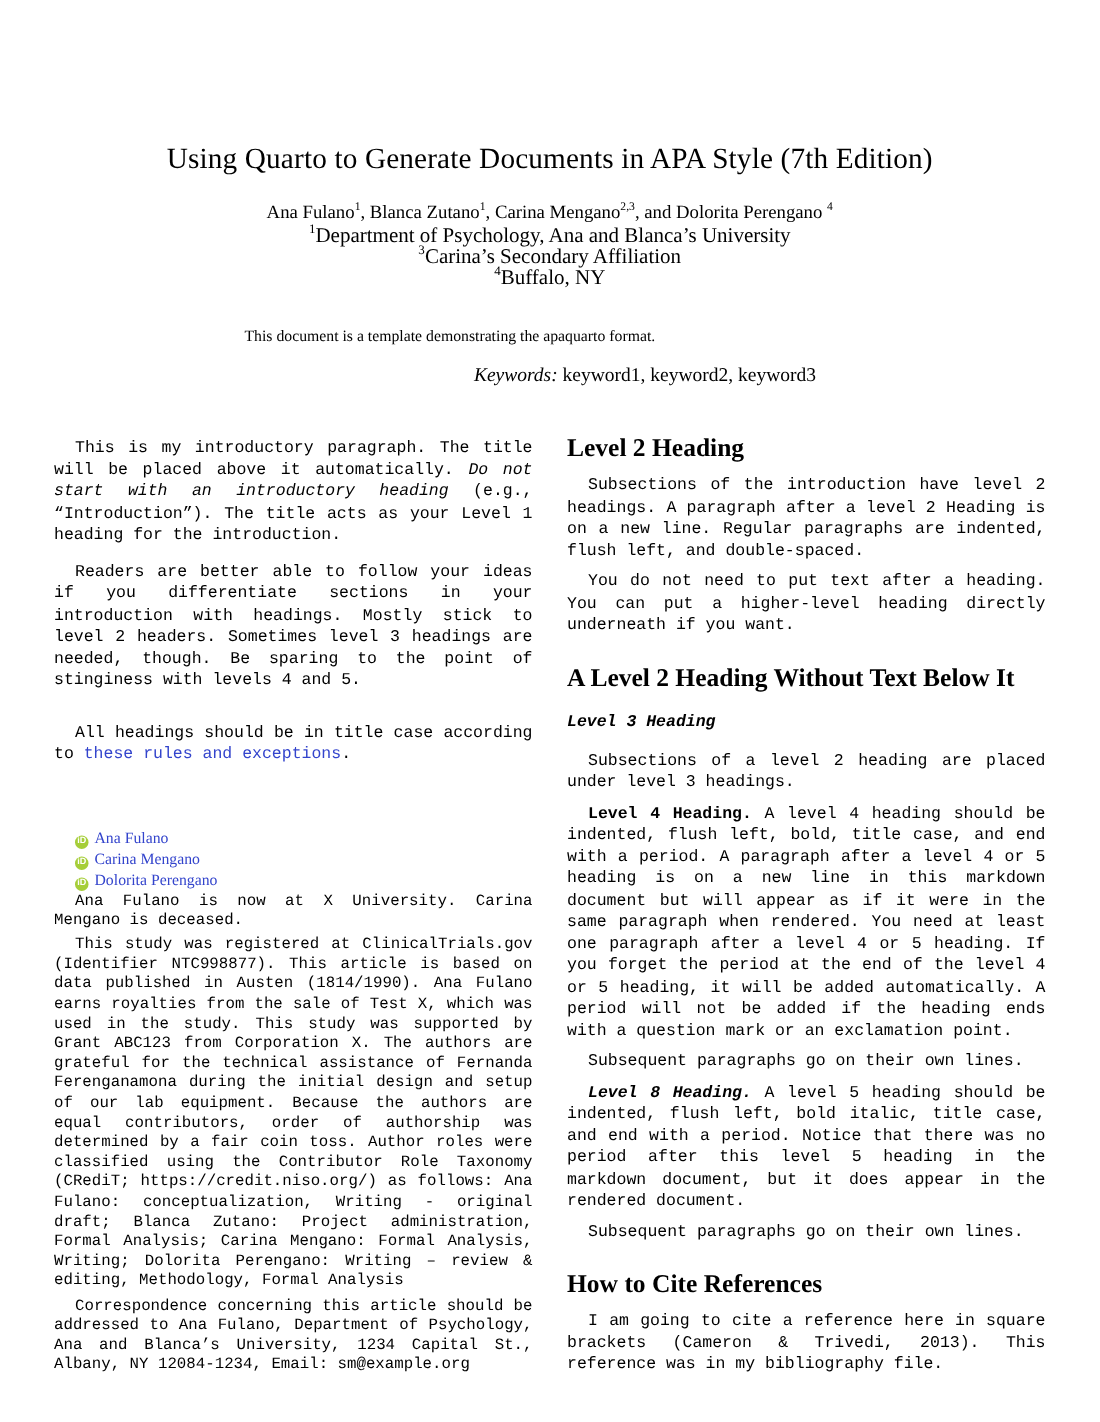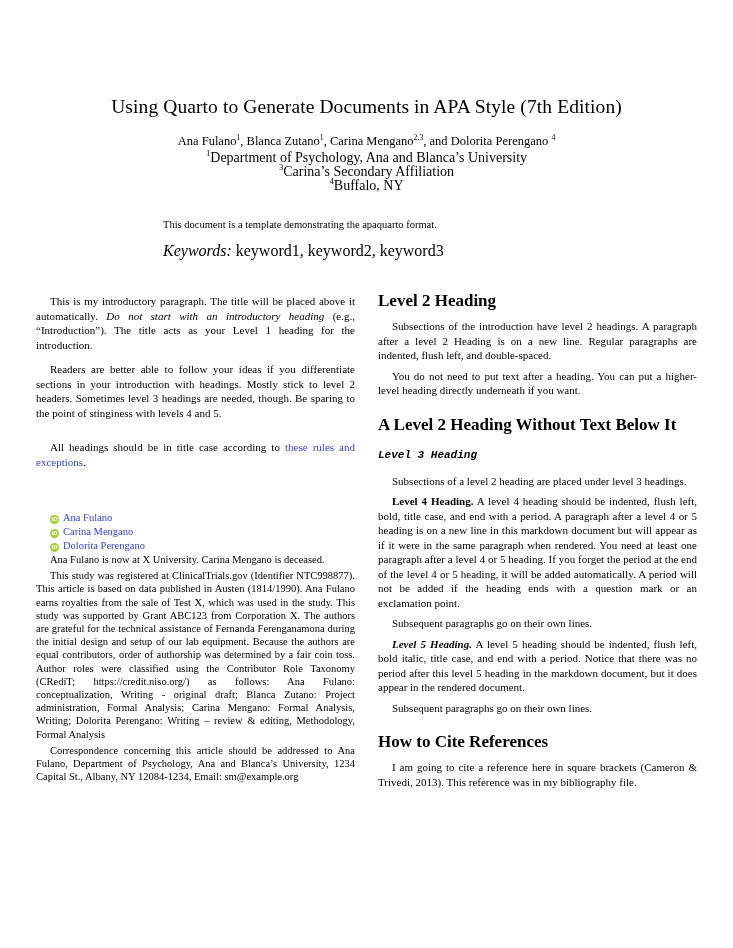--- a/index.html
+++ b/index.html
@@ -9,26 +9,26 @@
     font-family:"Liberation Serif", serif; color:#000;
     padding:96px 36px 0 36px; position:relative;
   }
   
   .title { text-align:center; font-size:19.5px; font-weight:400; letter-spacing:.1px; }
   .authors { text-align:center; font-size:12.5px; margin-top:16px; }
   .affiliations { text-align:center; font-size:14px; line-height:14px; margin-top:2px; }
   sup { font-size:.62em; vertical-align:super; line-height:0; }
   
   .abstract { font-size:10.5px; margin:26px 0 0 127px; }
-  .keywords { font-size:16px; margin:12px 0 0 127px; }
+  .keywords { font-size:13px; margin:12px 0 0 127px;text-align:center; }
   .keywords i { font-style:italic; }
   
   .columns { display:flex; gap:23px; margin-top:34px; align-items:flex-start; }
   .col { width:319px; font-size:11px; line-height:14.5px; text-align:justify; }
-  .col p { margin:0 0 6px 0; }
+  .col p { margin:0 0 6px 0;font-family:Liberation Mono, monospace; }
   .indent { text-indent:14px; }
   .p1 { margin-bottom:10px !important; }
   .p2 { margin-bottom:20px !important; }
   a.link { color:#3344cc; text-decoration:none; cursor:pointer; }
   
   .orcid-block { margin-top:42px; padding-left:14px; font-size:10.5px; line-height:14px; text-align:left; }
   .orcid-item { white-space:nowrap; }
   .orcid-icon {
     display:inline-block; width:9px; height:9px; border-radius:50%;
     background:#A6CE39; color:#fff; font-family:"Liberation Sans", sans-serif;
@@ -85,21 +85,21 @@
       <h2 class="h2 h2-first">Level 2 Heading</h2>
       <p class="indent">Subsections of the introduction have level 2 headings. A paragraph after a level 2 Heading is on a new line. Regular paragraphs are indented, flush left, and double-spaced.</p>
       <p class="indent">You do not need to put text after a heading. You can put a higher-level heading directly underneath if you want.</p>
 
       <h2 class="h2">A Level 2 Heading Without Text Below It</h2>
       <h3 class="h3">Level 3 Heading</h3>
       <p class="indent">Subsections of a level 2 heading are placed under level 3 headings.</p>
 
       <p class="indent"><b class="runin">Level 4 Heading.</b><span> A level 4 heading should be indented, flush left, bold, title case, and end with a period. A paragraph after a level 4 or 5 heading is on a new line in this markdown document but will appear as if it were in the same paragraph when rendered. You need at least one paragraph after a level 4 or 5 heading. If you forget the period at the end of the level 4 or 5 heading, it will be added automatically. A period will not be added if the heading ends with a question mark or an exclamation point.</span></p>
       <p class="indent">Subsequent paragraphs go on their own lines.</p>
-      <p class="indent"><b class="runin"><i>Level 5 Heading.</i></b><span> A level 5 heading should be indented, flush left, bold italic, title case, and end with a period. Notice that there was no period after this level 5 heading in the markdown document, but it does appear in the rendered document.</span></p>
+      <p class="indent"><b class="runin"><i>Level 8 Heading.</i></b><span> A level 5 heading should be indented, flush left, bold italic, title case, and end with a period. Notice that there was no period after this level 5 heading in the markdown document, but it does appear in the rendered document.</span></p>
       <p class="indent">Subsequent paragraphs go on their own lines.</p>
 
       <h2 class="h2">How to Cite References</h2>
       <p class="indent">I am going to cite a reference here in square brackets (Cameron &amp; Trivedi, 2013). This reference was in my bibliography file.</p>
     </div>
 
   </div>
 </div>
 
 </body></html>

